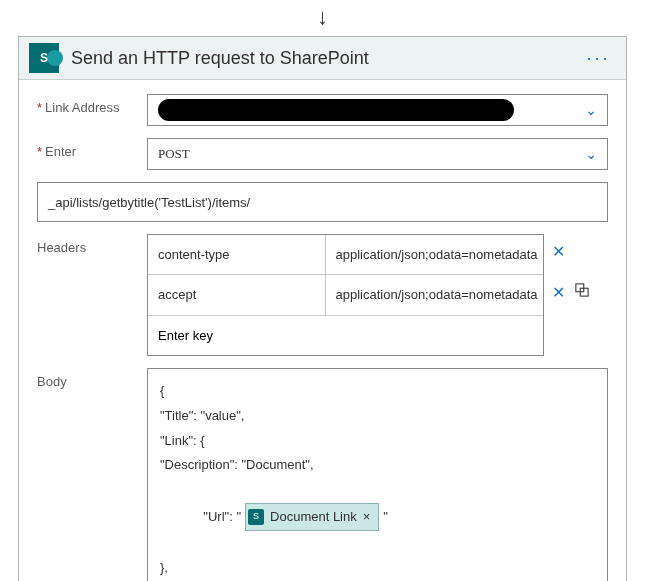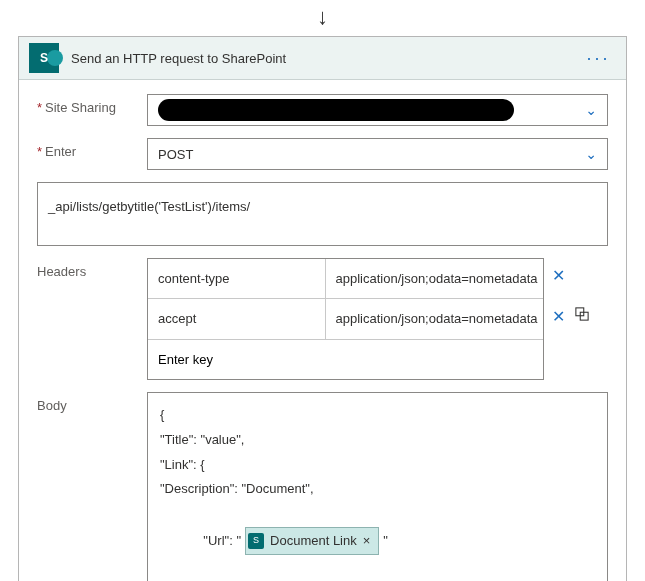--- a/index.html
+++ b/index.html
@@ -50,21 +50,21 @@
     width: 16px;
     height: 16px;
     background: #1a9ba1;
     border-radius: 50%;
     right: -4px;
     top: 7px;
   }
   .sp-icon span { position: relative; z-index: 2; }
   .card-title {
     margin-left: 12px;
-    font-size: 13px;
+    font-size: 18px;
     flex: 1;
   }
   .menu-dots {
     color: #1f6fbf;
     font-size: 18px;
     letter-spacing: 2px;
     cursor: pointer;
     padding: 0 6px;
   }
   .card-body {
@@ -94,39 +94,40 @@
     height: 30px;
     display: flex;
     align-items: center;
     padding: 0 10px;
     background: #fff;
   }
   .selectbox .value {
     flex: 1;
     overflow: hidden;
     white-space: nowrap;
+    font-family: Liberation Serif, serif;
   }
   .redacted {
     height: 22px;
     background: #000;
     border-radius: 14px;
     width: 85%;
   }
   .dropdown-arrow {
     color: #1f6fbf;
     font-size: 14px;
     cursor: pointer;
     padding-left: 8px;
   }
   .textbox {
     border: 1px solid #8a8886;
     height: 30px;
     display: flex;
-    align-items: flex-start;
-    padding: 16px 10px;
+    align-items: center;
+    padding: 4px 10px;
   }
 
   .headers-table {
     border: 1px solid #8a8886;
     width: calc(100% - 64px);
   }
   .headers-row {
     display: flex;
     border-top: 1px solid #c8c8c8;
   }
@@ -205,21 +206,21 @@
     <div class="sp-icon">
         <span>S</span>
       </div>
     <div class="card-title">Send an HTTP request to SharePoint</div>
     <div class="menu-dots">···</div>
   </div>
 
   <div class="card-body">
 
     <div class="row">
-      <div class="label req">Site Sharing</div>
+      <div class="label req">Link Address</div>
       <div class="control">
         <div class="selectbox">
           <div class="value">
               <div class="redacted"></div>
             </div>
           <span class="dropdown-arrow">⌄</span>
         </div>
       </div>
     </div>
 

